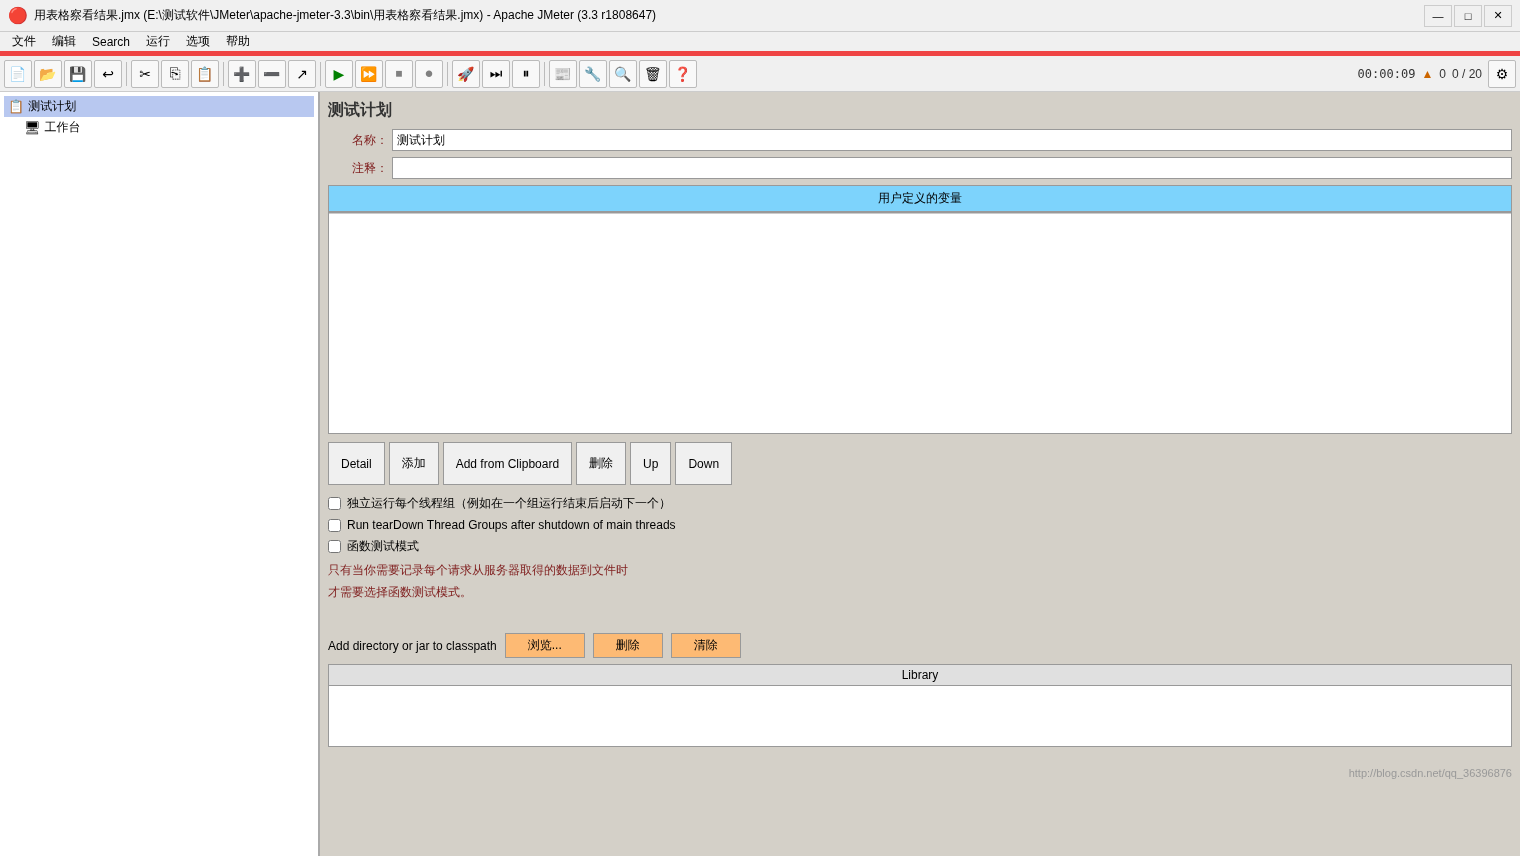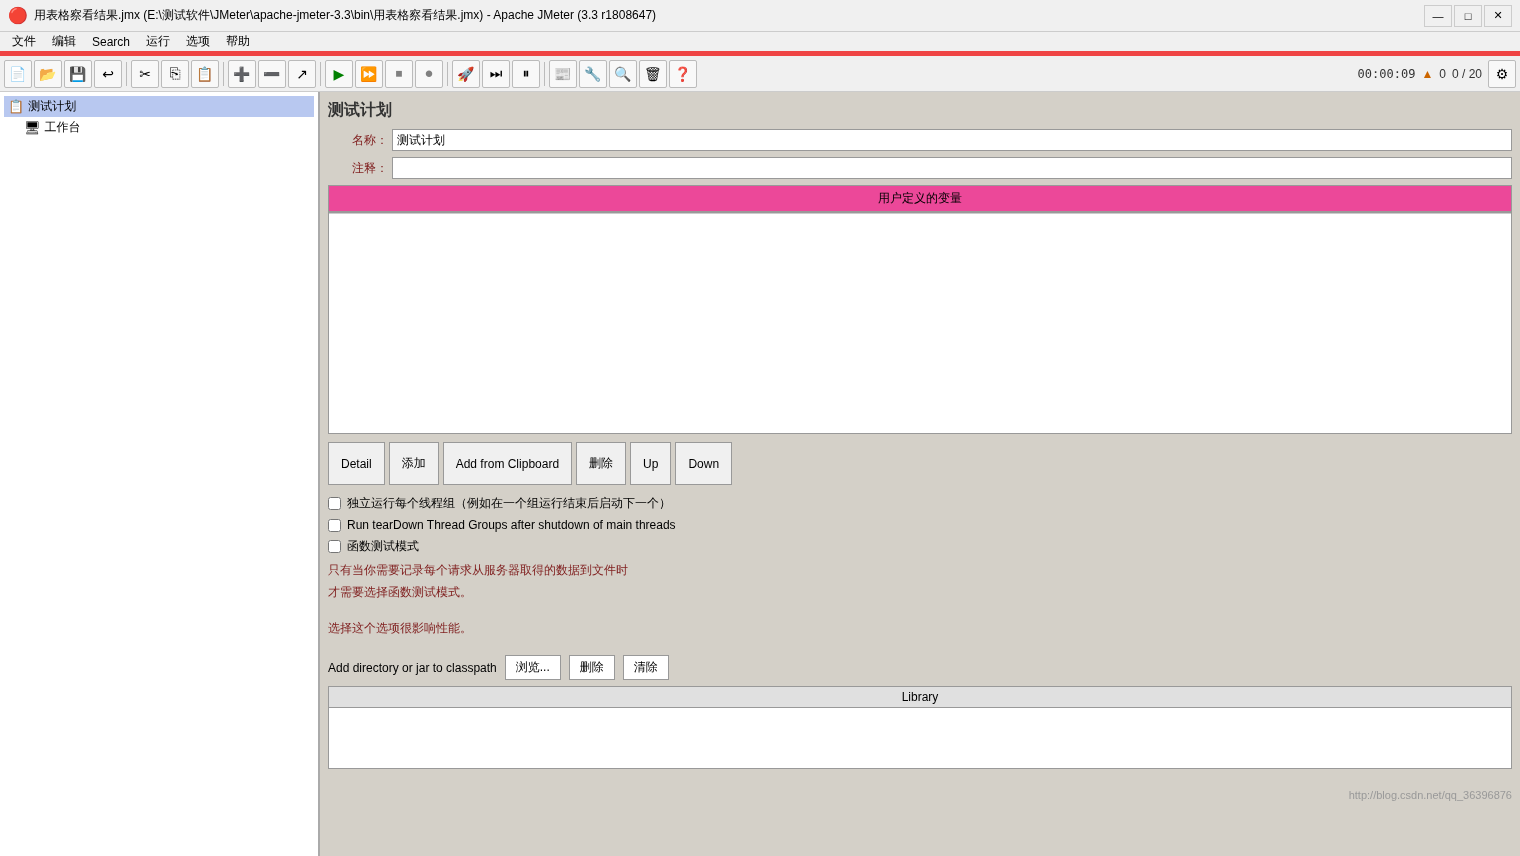--- a/index.html
+++ b/index.html
@@ -112,21 +112,21 @@
     .form-input {
       flex: 1; height: 22px;
       border: 1px solid #999; background: white;
       padding: 2px 4px; font-size: 12px;
       font-family: inherit;
     }
 
     
     .section-title {
       text-align: center;
-      background: #ec4899;
+      background: #7dd3fc;
       border: 1px solid #999;
       padding: 4px;
       font-size: 12px;
       margin-bottom: 0;
     }
     .vars-table {
       width: 100%;
       border-collapse: collapse;
       background: white;
     }
@@ -174,23 +174,23 @@
       margin-bottom: 4px; line-height: 1.5;
     }
 
     
     .classpath-row {
       display: flex; align-items: center;
       margin-bottom: 6px; gap: 8px;
     }
     .classpath-label { font-size: 12px; }
     .cp-btn {
-      padding: 3px 10px;
-      border: 1px solid #999;
-      background: #ffffff;
+      padding: 3px 22px;
+      border: 1px solid #999;
+      background: #fdba74;
       cursor: pointer;
       font-size: 12px;
       font-family: inherit;
     }
 
     .library-table-container {
       border: 1px solid #999;
       background: white;
     }
     .library-header {
@@ -327,21 +327,20 @@
     </div>
     <div class="check-row">
       <input type="checkbox" id="cb3" style="">
       <label for="cb3">函数测试模式</label>
     </div>
 
     
     <div class="info-text">只有当你需要记录每个请求从服务器取得的数据到文件时</div>
     <div class="info-text">才需要选择函数测试模式。</div>
     <br>
-    <div class="info-text">选择这个选项很影响性能。</div>
 
     <br>
 
     
     <div class="classpath-row">
       <span class="classpath-label">Add directory or jar to classpath</span>
       <button class="cp-btn">浏览...</button>
       <button class="cp-btn">删除</button>
       <button class="cp-btn">清除</button>
     </div>

